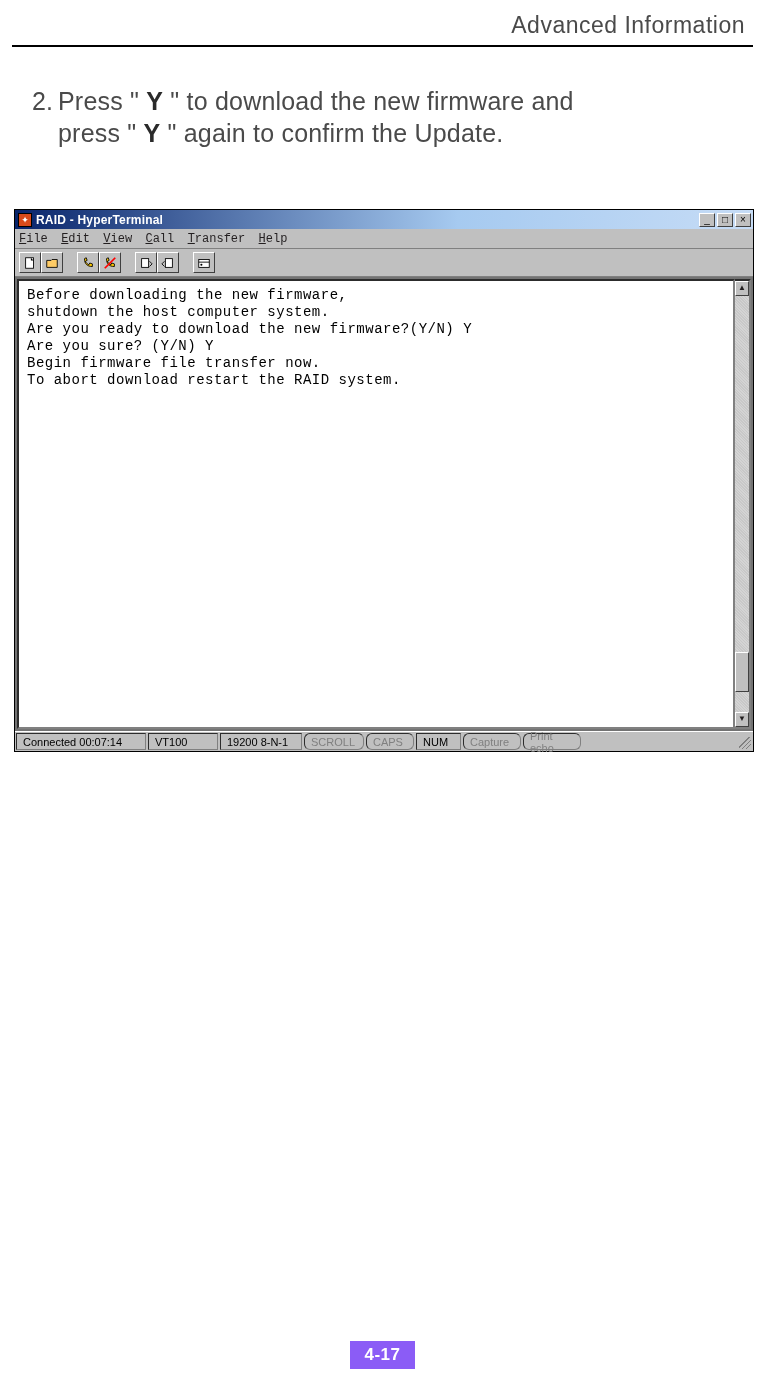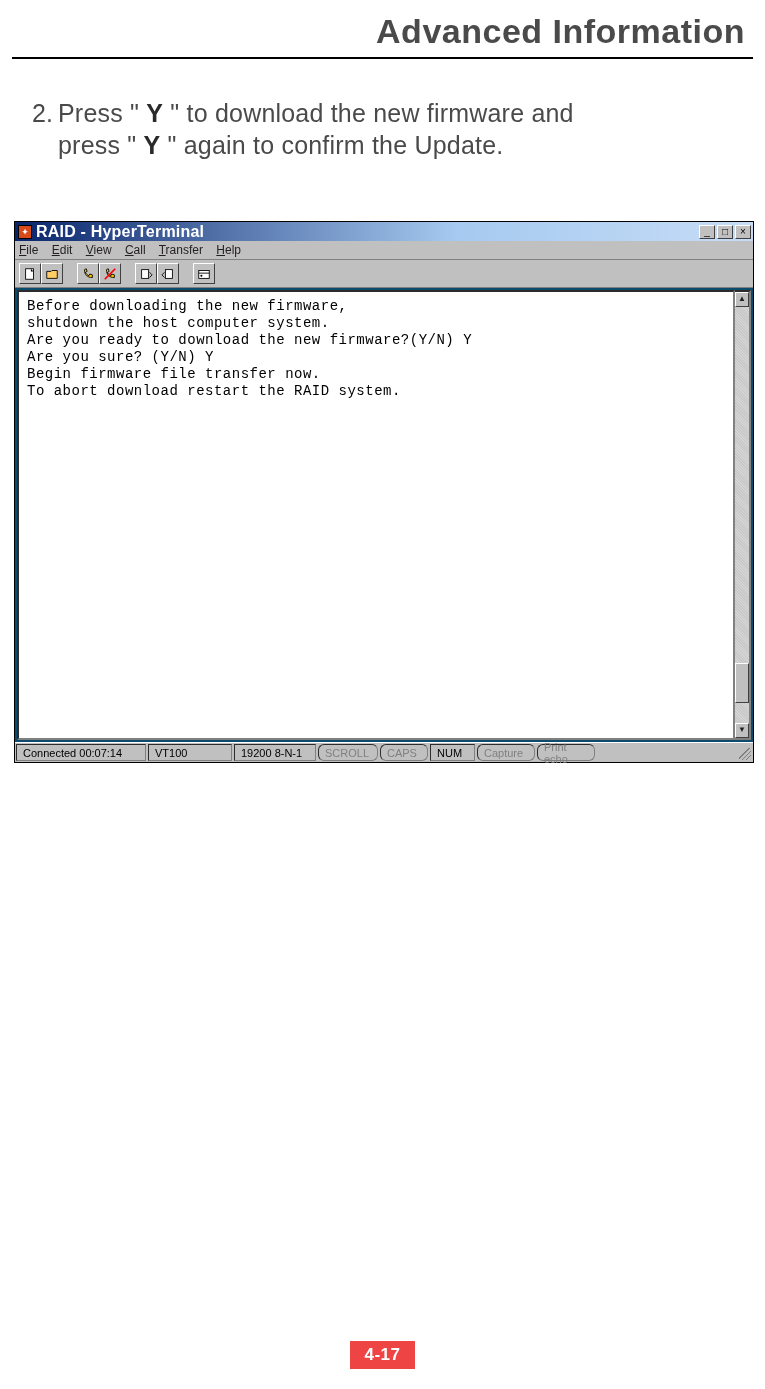--- a/index.html
+++ b/index.html
@@ -12,22 +12,22 @@
     color: #231f20;
   }
   .page {
     width: 765px;
     min-height: 1389px;
     position: relative;
     padding: 12px 12px 0 12px;
   }
   .header-title {
     text-align: right;
-    font-size: 34px;
-    font-weight: 700;
+    font-size: 23px;
+    font-weight: 400;
     letter-spacing: 0.5px;
     color: #4a4a4a;
     padding: 0 8px 6px 0;
   }
   .header-rule {
     border: none;
     border-top: 2px solid #000;
     margin: 0 0 38px 0;
   }
   .instr {
@@ -59,59 +59,59 @@
     padding:0 2px 0 3px;
   }
   .titlebar .tb-icon {
     width:14px;height:14px;margin-right:4px;
     background:#d84a1a;border:1px solid #000;
     font-size:9px; line-height:12px; text-align:center; color:#fff;
   }
   .titlebar .tb-text {
     flex:1;
     font-weight:700;
-    font-size:16px;
+    font-size:12px;
     letter-spacing:0.2px;
   }
   .winbtns { display:flex; gap:2px;}
   .winbtn {
     width:16px;height:14px;
     background:#c0c0c0;
     border:1px solid #fff;
     border-right-color:#404040;border-bottom-color:#404040;
     font-size:10px;line-height:11px;text-align:center;font-family:Arial;
     color:#000;
   }
   .menubar {
     background:#c0c0c0;
     padding:2px 4px;
     border-bottom:1px solid #808080;
     font-size:12px;
   }
-  .menubar span { margin-right:10px; }
+  .menubar span { margin-right:10px;font-family:Liberation Mono, monospace; }
   .menubar u { text-decoration: underline; }
   .toolbar {
     background:#c0c0c0;
     padding:3px 4px;
     display:flex;
     gap:4px;
     border-bottom:1px solid #808080;
   }
   .tgroup{display:flex;gap:0;}
   .tbtn {
     width:22px;height:21px;
     background:#c0c0c0;
     border:1px solid #fff;
     border-right-color:#404040;border-bottom-color:#404040;
     display:flex;align-items:center;justify-content:center;
   }
   .tbtn svg{width:14px;height:14px;}
   .tsep{width:6px;}
   .client {
-    background:#0c4a6e;
+    background:#737373;
     padding:2px;
     position:relative;
   }
   .terminal-wrap{
     display:flex;
   }
   .terminal {
     background:#fff;
     border:2px inset #808080;
     flex:1;
@@ -164,21 +164,21 @@
       linear-gradient(135deg,transparent 0 7px,#808080 7px 8px,transparent 8px 10px,#808080 10px 11px,transparent 11px 13px,#808080 13px 14px,transparent 14px);
   }
   
   .pagefoot{
     position:absolute;
     left:0;right:0;bottom:20px;
     text-align:center;
   }
   .pagefoot .badge{
     display:inline-block;
-    background:#ef4444;
+    background:#8b5cf6;
     color:#fff;
     font-weight:700;
     font-size:17px;
     padding:4px 14px;
     letter-spacing:0.5px;
   }
 </style>
 </head>
 <body>
 
@@ -279,21 +279,21 @@
           <div class="strack">
               <div class="thumb"></div>
             </div>
           <div class="sbtn">▼</div>
         </div>
       </div>
     </div>
 
     <div class="statusbar">
       <div class="cell" style="width:130px">Connected 00:07:14</div>
-      <div class="cell" style="width:84px">VT100</div>
+      <div class="cell" style="width:70px">VT100</div>
       <div class="cell" style="width:82px">19200 8-N-1</div>
       <div class="cell dim" style="width:60px">SCROLL</div>
       <div class="cell dim" style="width:48px">CAPS</div>
       <div class="cell" style="width:45px">NUM</div>
       <div class="cell dim" style="width:58px">Capture</div>
       <div class="cell dim" style="width:58px">Print echo</div>
       <div class="grip"></div>
     </div>
   </div>
 

